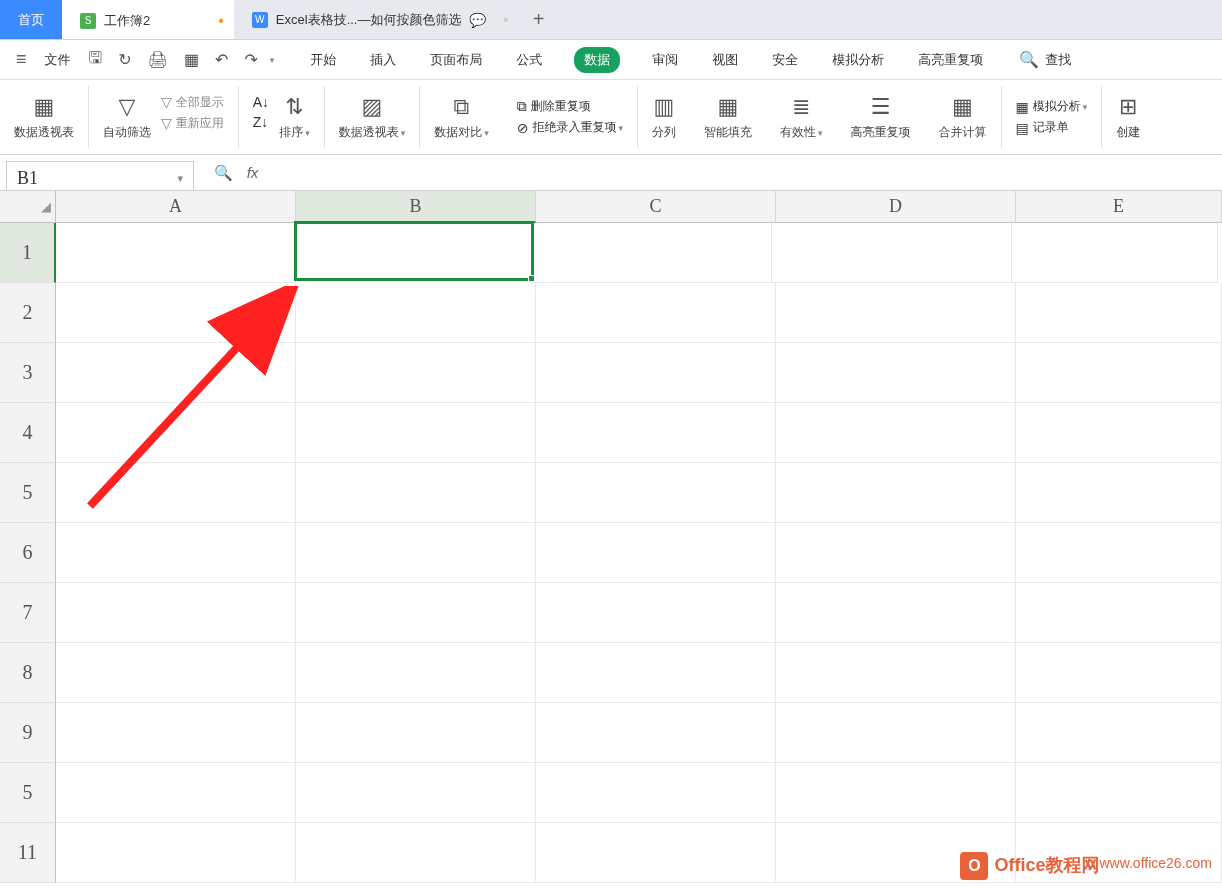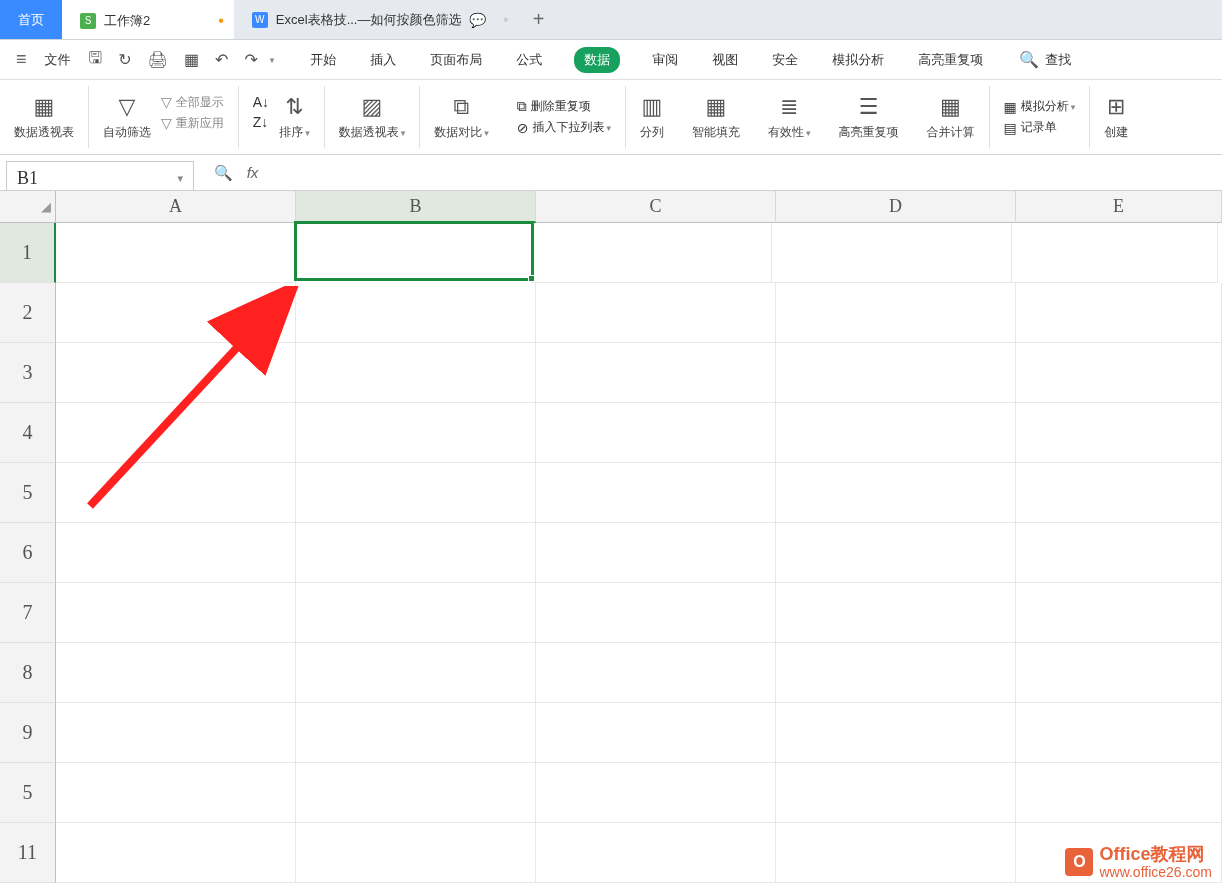--- a/index.html
+++ b/index.html
@@ -63,21 +63,21 @@
     .cell { height: 60px; border-right: 1px solid #e8e8e8; border-bottom: 1px solid #e8e8e8; background: #fff; cursor: cell; }
     .cell.selected { border: 3px solid #1a8c3e; position: relative; z-index: 2; margin: -2px; }
     .selection-handle { position: absolute; right: -4px; bottom: -4px; width: 7px; height: 7px; background: #1a8c3e; border: 1px solid #fff; }
     
     
     .arrow-annotation { position: absolute; z-index: 100; pointer-events: none; }
     
     
     .watermark { position: absolute; right: 10px; bottom: 10px; z-index: 200; display: flex; align-items: center; gap: 6px; }
     .watermark-icon { width: 28px; height: 28px; background: #e8623a; border-radius: 4px; display: flex; align-items: center; justify-content: center; color: #fff; font-weight: bold; font-size: 16px; }
-    .watermark-text { display: flex; flex-direction: column; line-height: 1.1; }
+    .watermark-text { display: flex; line-height: 1.1; }
     .watermark-title { color: #e8623a; font-weight: bold; font-size: 18px; }
     .watermark-url { color: #e8623a; font-size: 14px; }
   </style>
 </head>
 <body>
 
 <div class="tab-bar">
   <div class="tab active-home">
     <span>首页</span>
   </div>
@@ -173,21 +173,21 @@
     </div>
   </div>
   <div class="ribbon-group">
     <div class="ribbon-col">
       <div class="ribbon-stack-item">
         <span class="ribbon-small-icon">⧉</span>
         <span>删除重复项</span>
       </div>
       <div class="ribbon-stack-item">
         <span class="ribbon-small-icon">⊘</span>
-        <span><span>插入下拉列表</span><span class="ribbon-dropdown">▾</span></span>
+        <span><span>拒绝录入重复项</span><span class="ribbon-dropdown">▾</span></span>
       </div>
     </div>
   </div>
   <div class="ribbon-group no-border">
     <div class="ribbon-item-large">
       <span class="ribbon-icon">▥</span>
       <span class="ribbon-label">分列</span>
     </div>
   </div>
   <div class="ribbon-group no-border">

